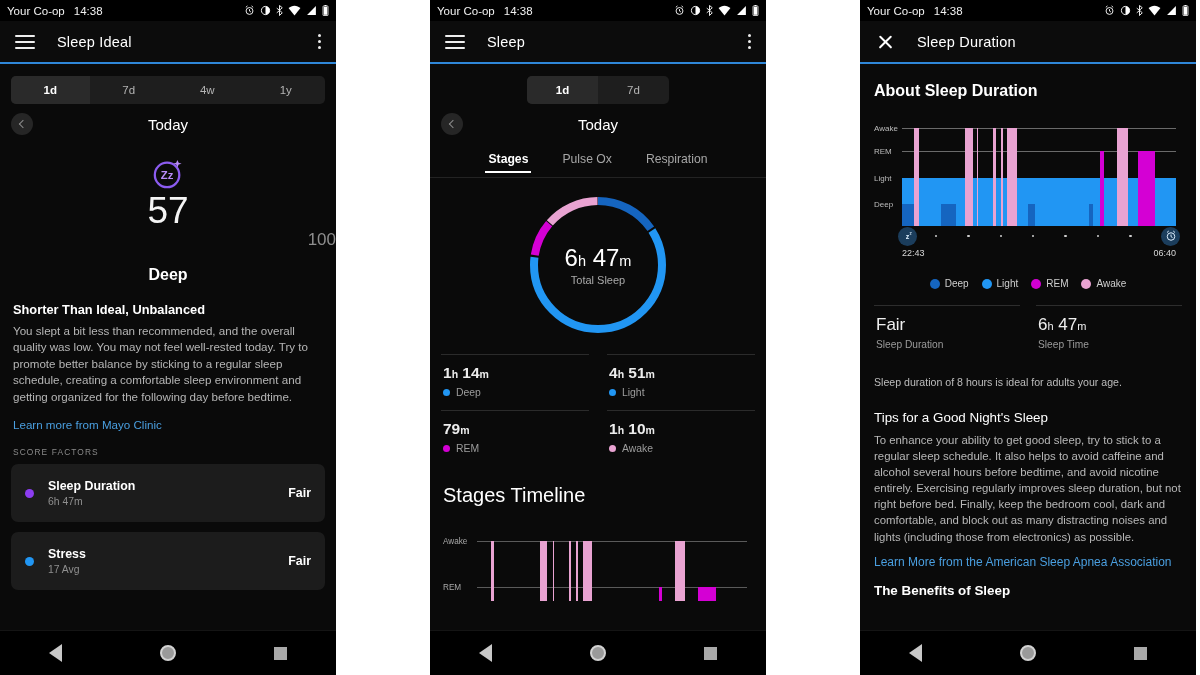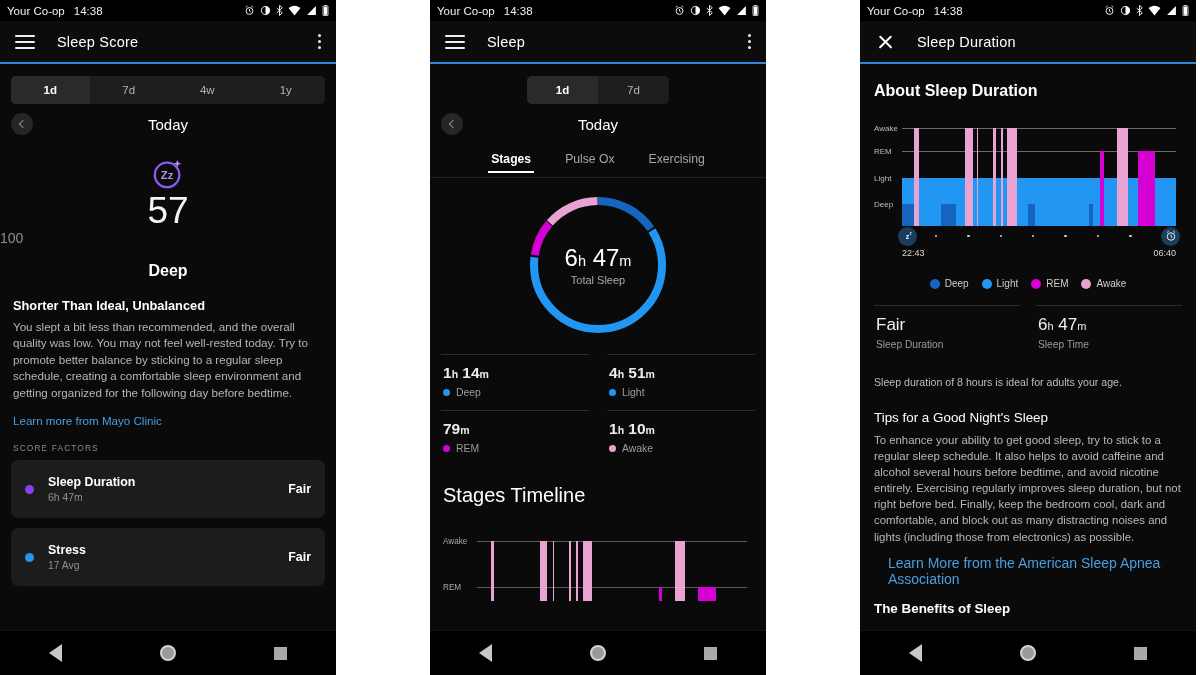--- a/index.html
+++ b/index.html
@@ -83,21 +83,21 @@
   .circbtn {
     position:absolute; left:11px; width:22px; height:22px; border-radius:50%;
     background:#262626; display:flex; align-items:center; justify-content:center; cursor:pointer;
   }
   .chevL { width:6px; height:6px; border-left:1.6px solid #8d8d8d; border-bottom:1.6px solid #8d8d8d;
            transform:rotate(45deg); margin-left:2px; }
 
   
   .sleep-badge { margin:14px auto 0; width:32px; height:32px; }
   .score-num { text-align:center; font-size:37px; color:#f4f4f4; line-height:42px; font-weight:300; }
-  .score-den { text-align:left; font-size:14px; color:#8e8e8e; margin-top:-2px; }
+  .score-den { text-align:right; font-size:17px; color:#8e8e8e; margin-top:-2px; }
   .score-word { text-align:center; font-size:16px; color:#fff; font-weight:bold; margin-top:16px; }
 
   .desc { padding:18px 13px 0; }
   .desc h3 { font-size:12.8px; color:#ffffff; font-weight:bold; }
   .desc p { font-size:11.6px; color:#b6b6b6; line-height:16.4px; margin-top:6px; }
   .link { display:block; font-size:11.6px; color:#4a9fe0; margin-top:13px; cursor:pointer; }
 
   .sectlabel { font-size:8.4px; color:#8a8a8a; letter-spacing:1.1px; padding:16px 13px 7px; }
 
   .factor {
@@ -166,21 +166,21 @@
 
   .dual { display:grid; grid-template-columns:1fr 1fr; column-gap:16px; margin:16px 14px 0; }
   .dual .c { border-top:1px solid #2d2d2d; padding:9px 2px 0; }
   .dual .big { font-size:17px; color:#efefef; font-weight:300; }
   .dual .big .u { font-size:11px; }
   .dual .sm { font-size:10.2px; color:#9b9b9b; margin-top:4px; }
 
   .note { font-size:10.6px; color:#bdbdbd; padding:26px 14px 0; }
   .tips-h { font-size:13.4px; color:#ffffff; padding:22px 14px 0; }
   .tips-p { font-size:11.4px; color:#b8b8b8; line-height:16.1px; padding:7px 14px 0; }
-  .tips-link { font-size:14px; color:#4a9fe0; padding:10px 28px 0; display:block; cursor:pointer; }
+  .tips-link { font-size:12px; color:#4a9fe0; padding:10px 14px 0; display:block; cursor:pointer; }
   .tips-next { font-size:13.4px; color:#ffffff; font-weight:bold; padding:14px 14px 0; }
 </style>
 </head>
 <body>
 
 <div class="stage">
 
   <div class="phone">
 
     <div class="statusbar">
@@ -216,21 +216,21 @@
           </svg>
       </div>
     </div>
 
     <div class="appbar">
       <div class="hamburger">
           <span></span>
           <span></span>
           <span></span>
         </div>
-      <div class="title">Sleep Score</div>
+      <div class="title">Sleep Ideal</div>
       <div class="kebab">
           <i></i>
           <i></i>
           <i></i>
         </div>
     </div>
 
     <div class="body">
 
       <div class="seg">
@@ -356,21 +356,21 @@
       <div class="daynav">
         <div class="circbtn">
             <div class="chevL"></div>
           </div>
         <div class="lbl">Today</div>
       </div>
 
       <div class="tabs">
         <div class="tab on">Stages</div>
         <div class="tab">Pulse Ox</div>
-        <div class="tab">Exercising</div>
+        <div class="tab">Respiration</div>
       </div>
       <div class="tabs-sep"></div>
 
       <div class="donut-wrap">
         <div class="donut">
           <svg width="146" height="146" viewBox="0 0 146 146">
             <g transform="translate(73,73)">
 
               <circle r="64" fill="none" stroke="#1565c0" stroke-width="8" stroke-dasharray="62 340.1" stroke-dashoffset="0" transform="rotate(-90)"></circle>
               <circle r="64" fill="none" stroke="#2196f3" stroke-width="8" stroke-dasharray="245 157.1" stroke-dashoffset="-64" transform="rotate(-90)"></circle>

